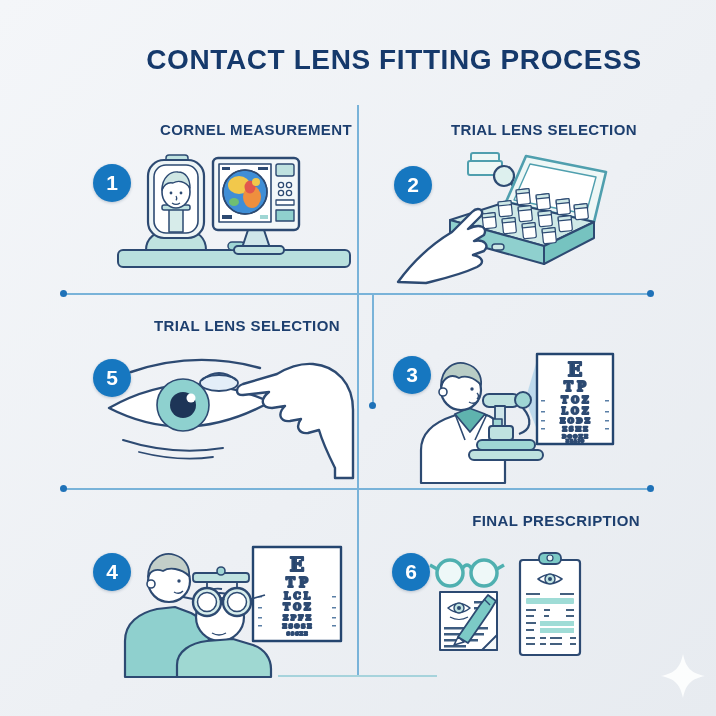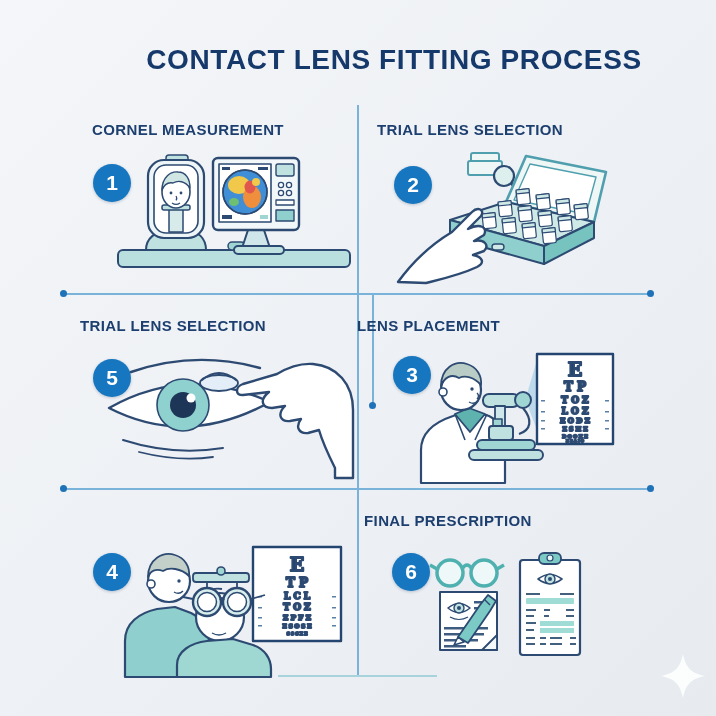--- a/index.html
+++ b/index.html
@@ -1,21 +1,21 @@
 <!DOCTYPE html>
 <html><head>
 <meta charset="utf-8">
 <style>
   html,body{margin:0;padding:0;background:#e9edf1;}
   .page{position:relative;width:716px;height:716px;overflow:hidden;
         background:linear-gradient(135deg,#f4f6f9 0%,#edf0f4 55%,#e7ebf0 100%);
         font-family:"Liberation Sans",sans-serif;}
   .title{position:absolute;top:44px;left:0;width:716px;text-align:center;
          font-size:28px;font-weight:bold;color:#15396b;letter-spacing:.6px;padding-left:36px;}
-  .heading{position:absolute;width:260px;text-align:left;font-size:15px;
+  .heading{position:absolute;width:260px;text-align:right;font-size:15px;
            font-weight:bold;color:#1d3f6f;letter-spacing:.4px;}
   .badge{position:absolute;width:38px;height:38px;border-radius:50%;
          background:#1677c0;color:#ffffff;display:flex;align-items:center;
          justify-content:center;font-size:21px;font-weight:bold;
          box-shadow:0 1px 3px rgba(20,50,90,.25);}
   .vline{position:absolute;width:1.5px;background:#79b3d9;}
   .hline{position:absolute;height:1.5px;background:#79b3d9;}
   .dot{position:absolute;width:7px;height:7px;border-radius:50%;background:#1f72b8;}
   .bottombar{position:absolute;left:278px;top:675px;width:159px;height:2px;background:#a6d3dc;}
   svg{position:absolute;overflow:visible;}
@@ -37,22 +37,21 @@
   <div class="dot" style="left:647px;top:485px;"></div>
   <div class="vline" style="left:372px;top:294px;height:110px;"></div>
   <div class="dot" style="left:369px;top:402px;"></div>
   <div class="vline" style="left:339px;top:385px;height:92px;"></div>
   <div class="dot" style="left:336px;top:381px;"></div>
   <div class="bottombar"></div>
 
   <div class="heading" style="left:92px;top:121px;">CORNEL MEASUREMENT</div>
   <div class="heading" style="left:377px;top:121px;">TRIAL LENS SELECTION</div>
   <div class="heading" style="left:80px;top:317px;">TRIAL LENS SELECTION</div>
-  <div class="heading" style="left:357px;top:317px;">LENS PLACEMENT</div>
-  <div class="heading" style="left:364px;top:512px;">FINAL PRESCRIPTION</div>
+  <div class="heading" style="left:380px;top:512px;">FINAL PRESCRIPTION</div>
 
   <div class="badge" style="left:93px;top:164px;">1</div>
   <div class="badge" style="left:394px;top:166px;">2</div>
   <div class="badge" style="left:93px;top:359px;">5</div>
   <div class="badge" style="left:393px;top:356px;">3</div>
   <div class="badge" style="left:93px;top:553px;">4</div>
   <div class="badge" style="left:392px;top:553px;">6</div>
 
   <svg style="left:110px;top:152px;" width="250" height="130" viewBox="0 0 250 130">
     <g stroke="#2d4a72" stroke-width="2" stroke-linejoin="round">

